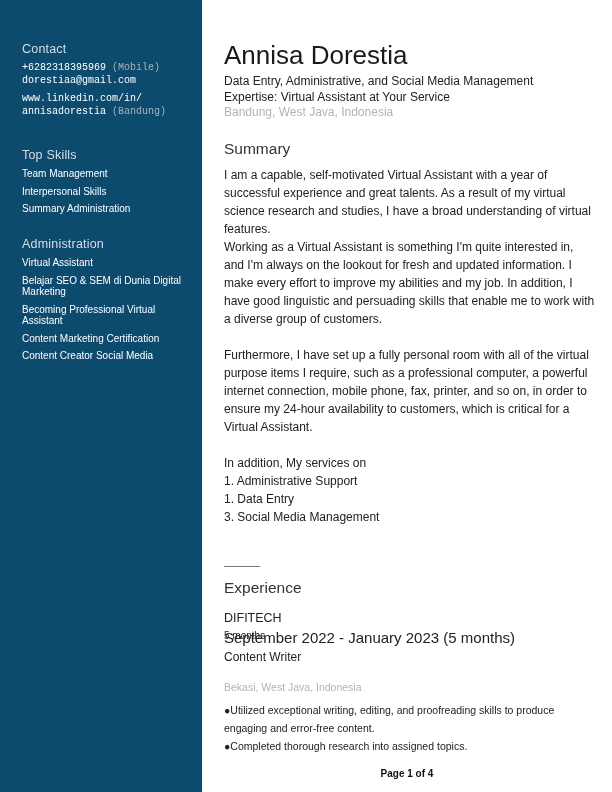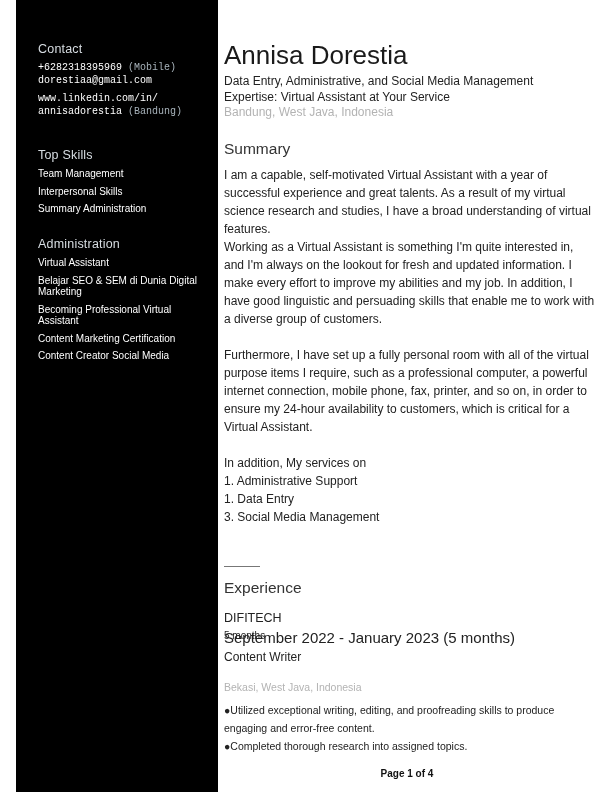--- a/index.html
+++ b/index.html
@@ -3,22 +3,22 @@
 <meta charset="utf-8">
 <style>
   html, body { margin: 0; padding: 0; }
   body {
     width: 612px; height: 792px; position: relative; overflow: hidden;
     background: #ffffff;
     font-family: "Liberation Sans", sans-serif;
     color: #222;
   }
   .sidebar {
-    position: absolute; left: 16px; top: 0; width: 202px; height: 792px;
-    background: #000000;
+    position: absolute; left: 0; top: 0; width: 202px; height: 792px;
+    background: #0c4a6e;
     color: #ffffff;
   }
   .sb-section { position: absolute; left: 22px; width: 172px; }
   .sb-heading { font-size: 12.5px; color: #d7dde2; letter-spacing: 0.2px; margin: 0 0 6px 0; font-weight: normal; }
   .sb-line { font-size: 10px; line-height: 12.5px; color: #ffffff; font-family: Liberation Mono, monospace; }
   .sb-muted { color: #a7b2ba; }
   .sb-item { font-size: 10px; line-height: 11.5px; color: #ffffff; margin-bottom: 6px; }
 
   .main { position: absolute; left: 224px; top: 0; width: 375px; }
   .name { position: absolute; top: 40px; left: 0; font-size: 26px; color: #1a1a1a; white-space: nowrap; margin: 0; font-weight: normal; }

